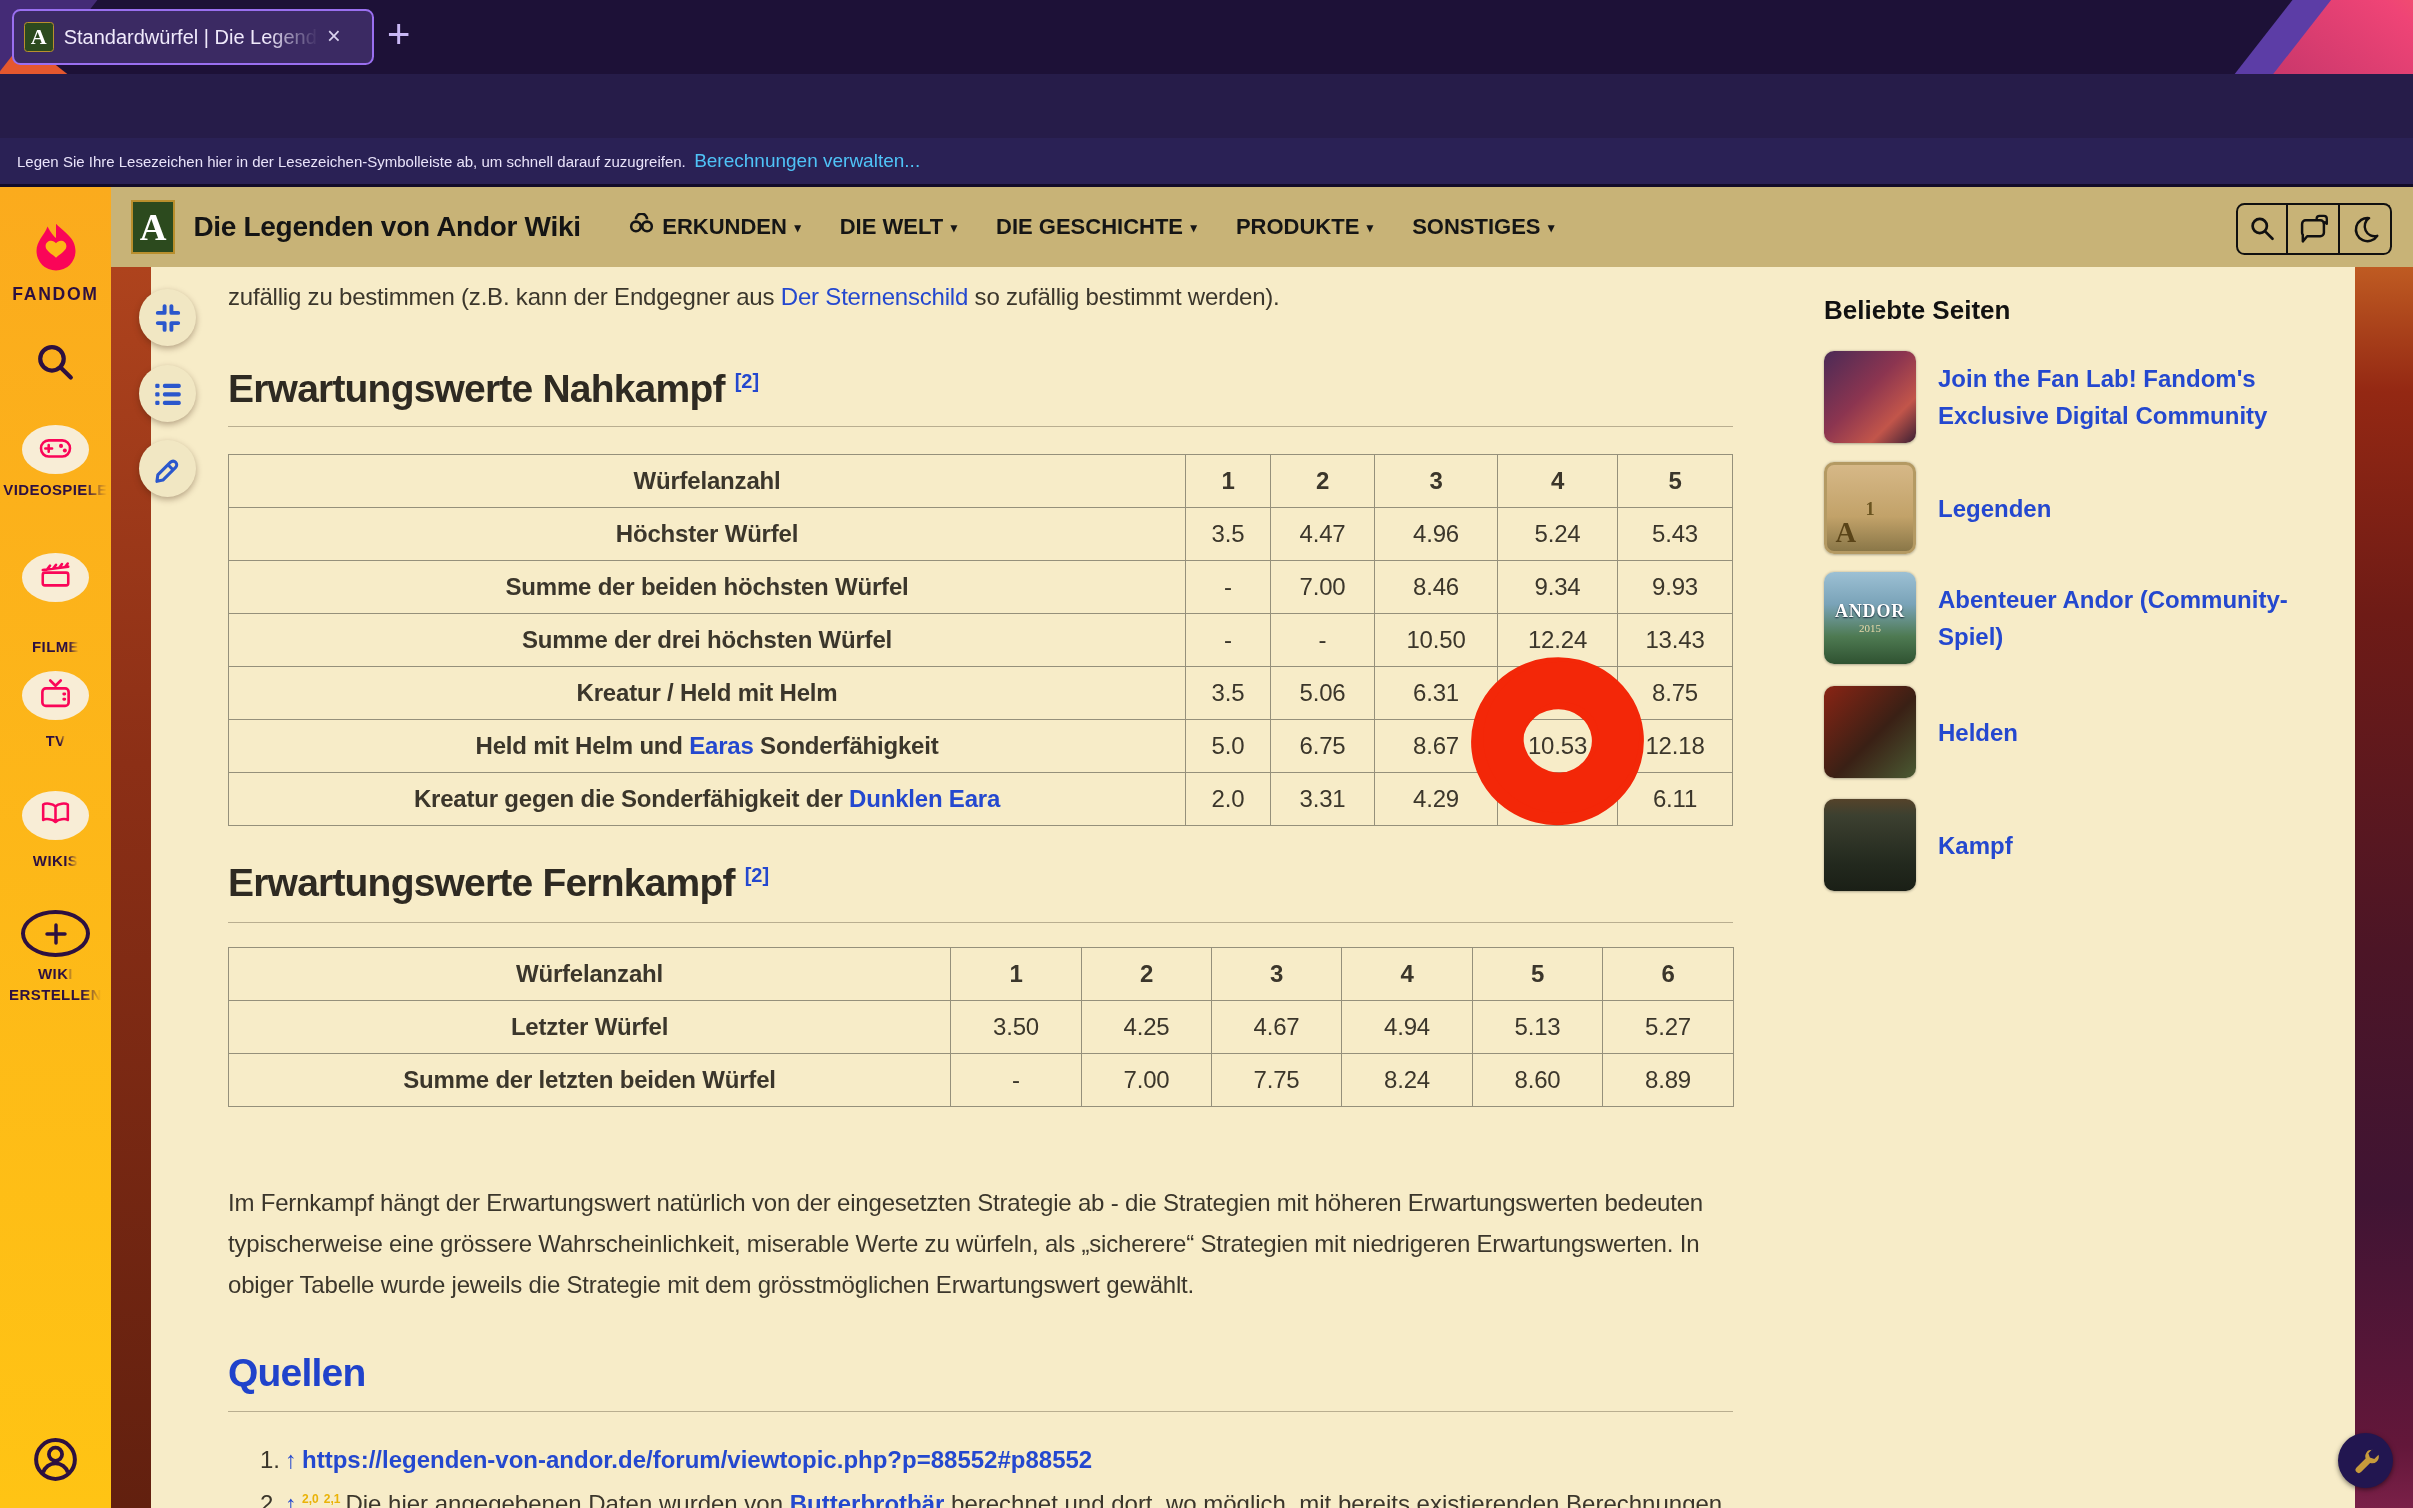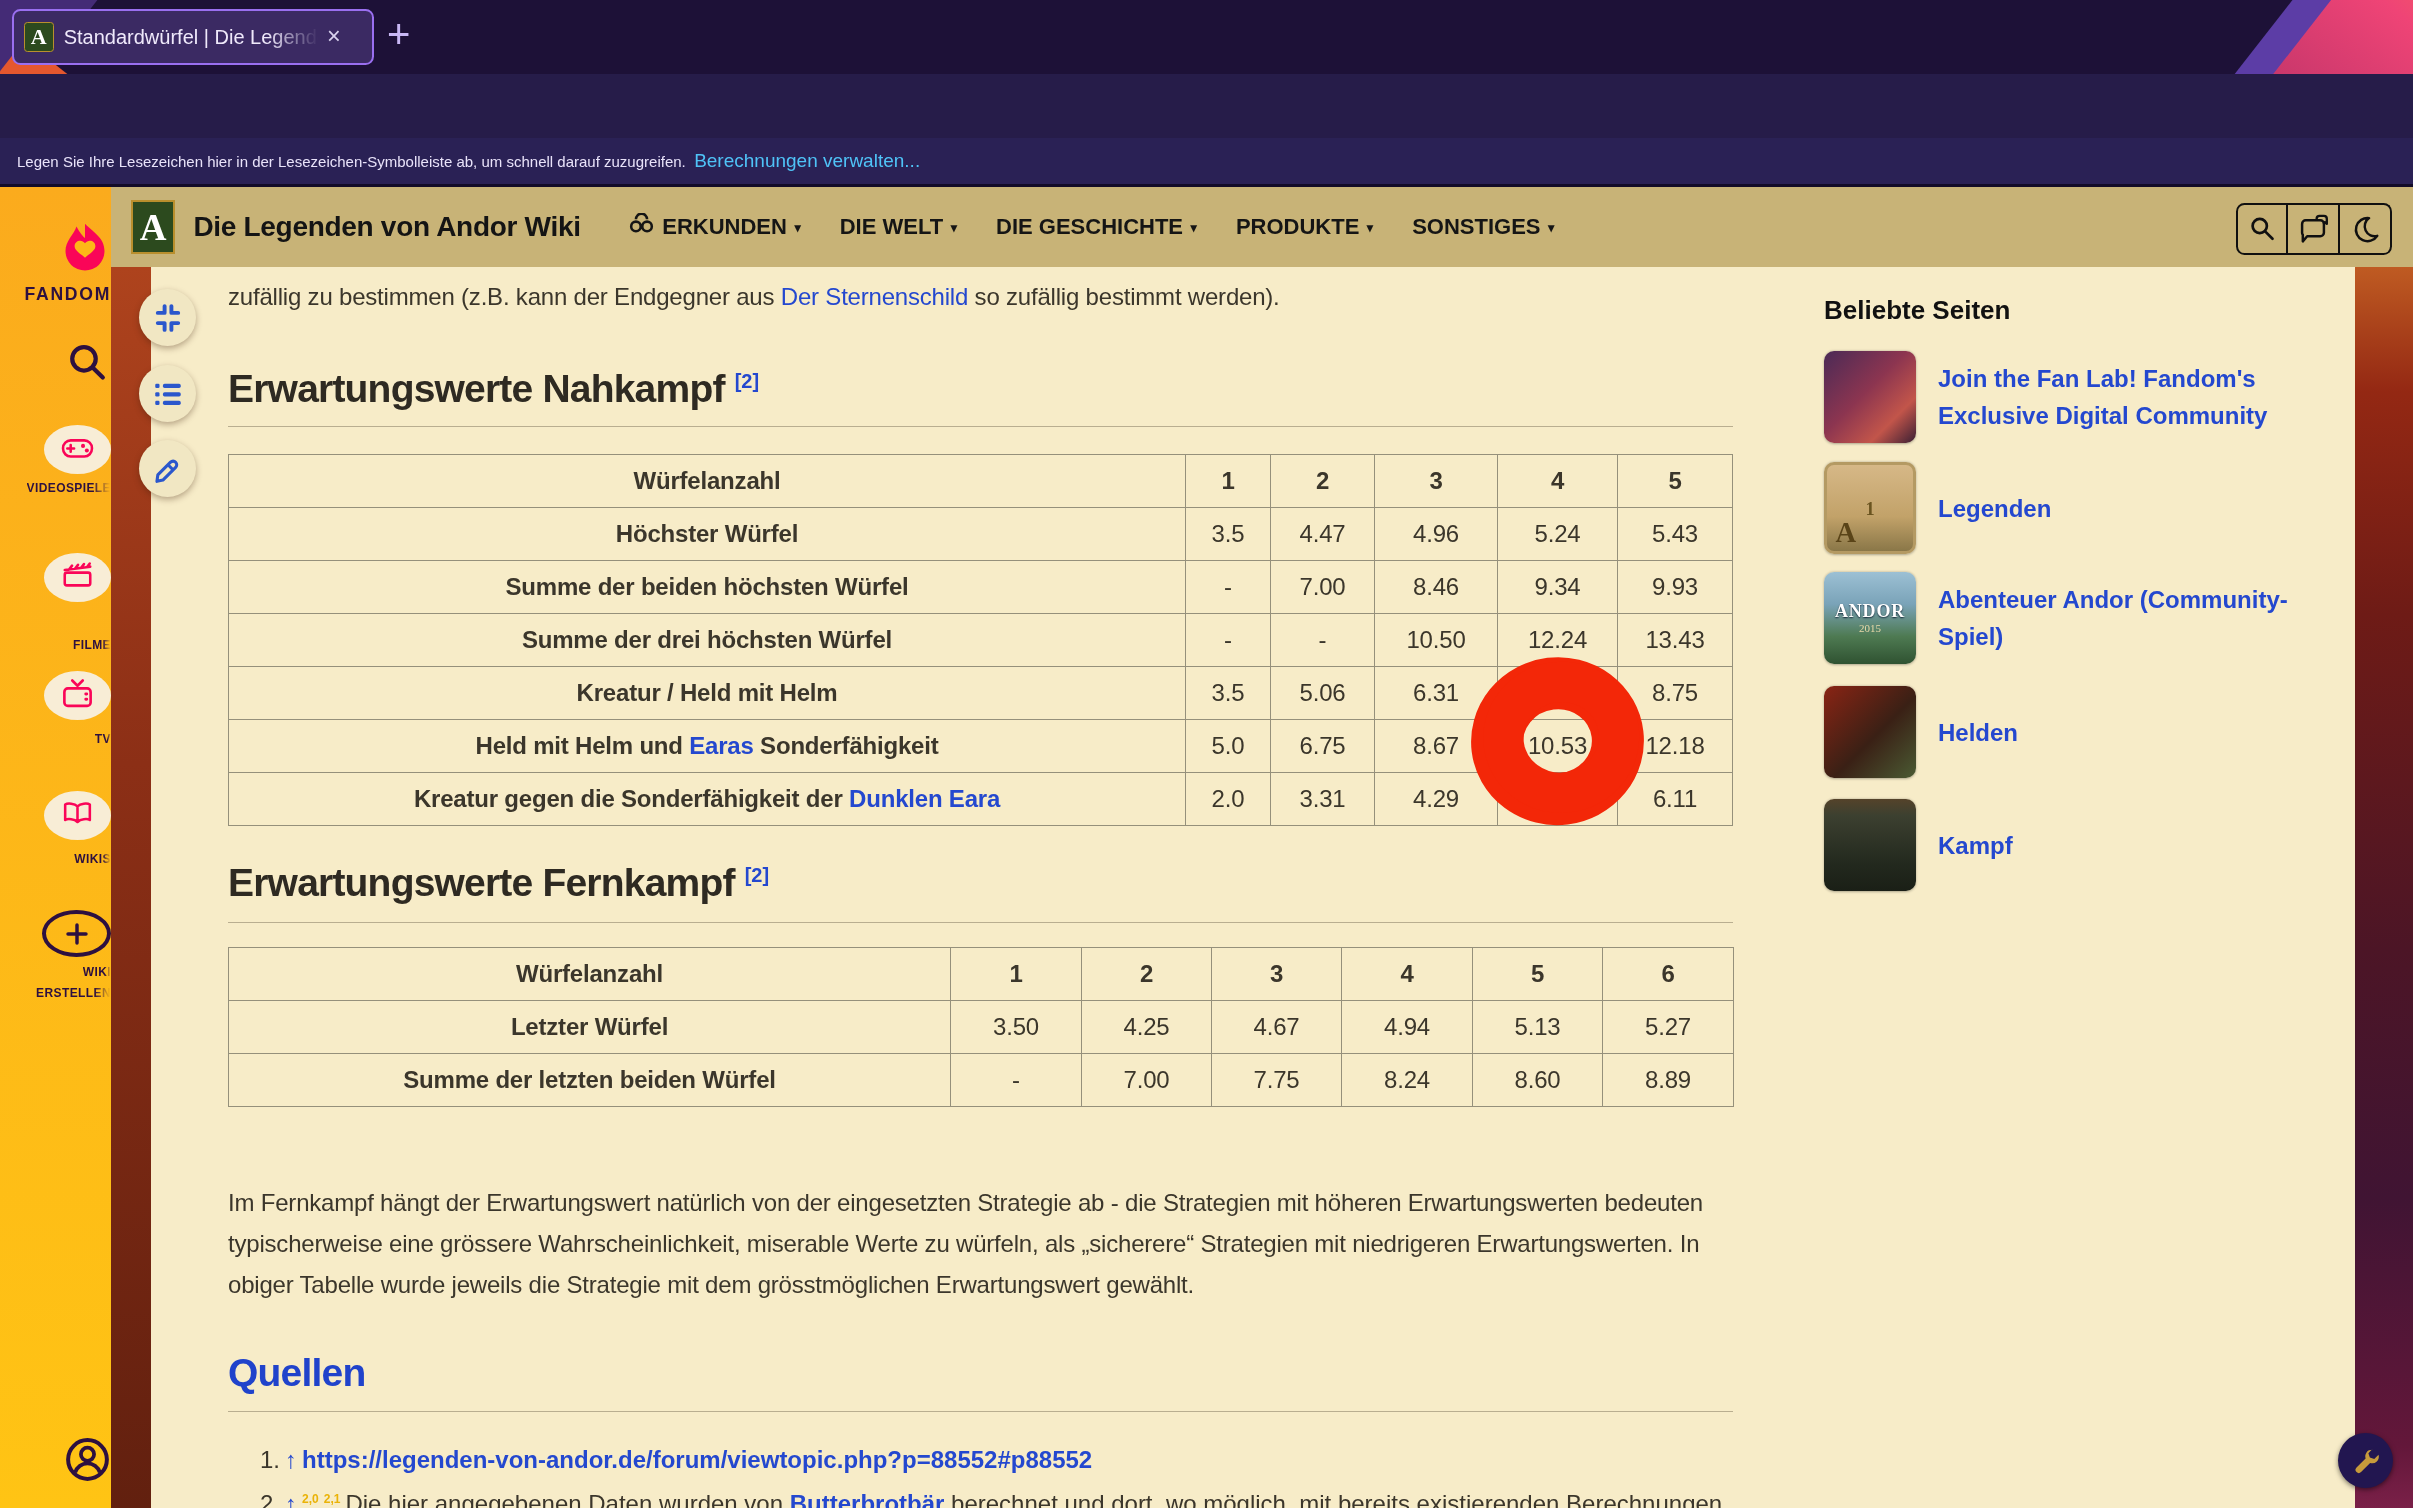--- a/index.html
+++ b/index.html
@@ -38,22 +38,22 @@
   #hamburger{left:2362px;top:96px;width:32px;}
   #hamburger div{height:4.2px;background:#a77ff2;border-radius:2.5px;margin-bottom:5.9px;}
 
   #notifbar{left:0;top:138px;width:2413px;height:49px;background:#2a2155;border-bottom:3.4px solid #120b28;
        display:flex;align-items:center;box-sizing:border-box;padding-left:17px;}
   #notif-text{font-size:15px;color:#e9e3fa;}
   #notif-link{font-size:19px;color:#4fc3f7;margin-left:8.4px;}
 
   
   #rail{left:0;top:187px;width:111px;height:1322px;background:linear-gradient(180deg,#fbab1d,#ffc414);}
-  .rail-item{position:absolute;left:0;width:111px;display:flex;justify-content:flex-end;}
-  .rail-label{font-size:12px;font-weight:800;color:#2d1040;letter-spacing:0.4px;white-space:nowrap;
+  .rail-item{position:absolute;left:0;width:111px;display:flex;justify-content:center;}
+  .rail-label{font-size:15px;font-weight:800;color:#2d1040;letter-spacing:0.4px;white-space:nowrap;
        max-width:107px;overflow:hidden;
        -webkit-mask-image:linear-gradient(90deg,#000 78%,transparent 99%);
        mask-image:linear-gradient(90deg,#000 78%,transparent 99%);}
   .oval{width:67px;height:49px;border-radius:50%;background:#f8edd6;display:flex;align-items:center;justify-content:center;}
   .oval-outline{width:69px;height:47px;border-radius:50%;border:4.2px solid #2d1040;box-sizing:border-box;
        display:flex;align-items:center;justify-content:center;background:transparent;}
   #brand-label{font-size:17.6px;font-weight:800;color:#2d1040;letter-spacing:1.7px;}
 
   
   #wikiheader{left:111px;top:187px;width:2303px;height:80px;background:#c8b377;display:flex;align-items:center;}

